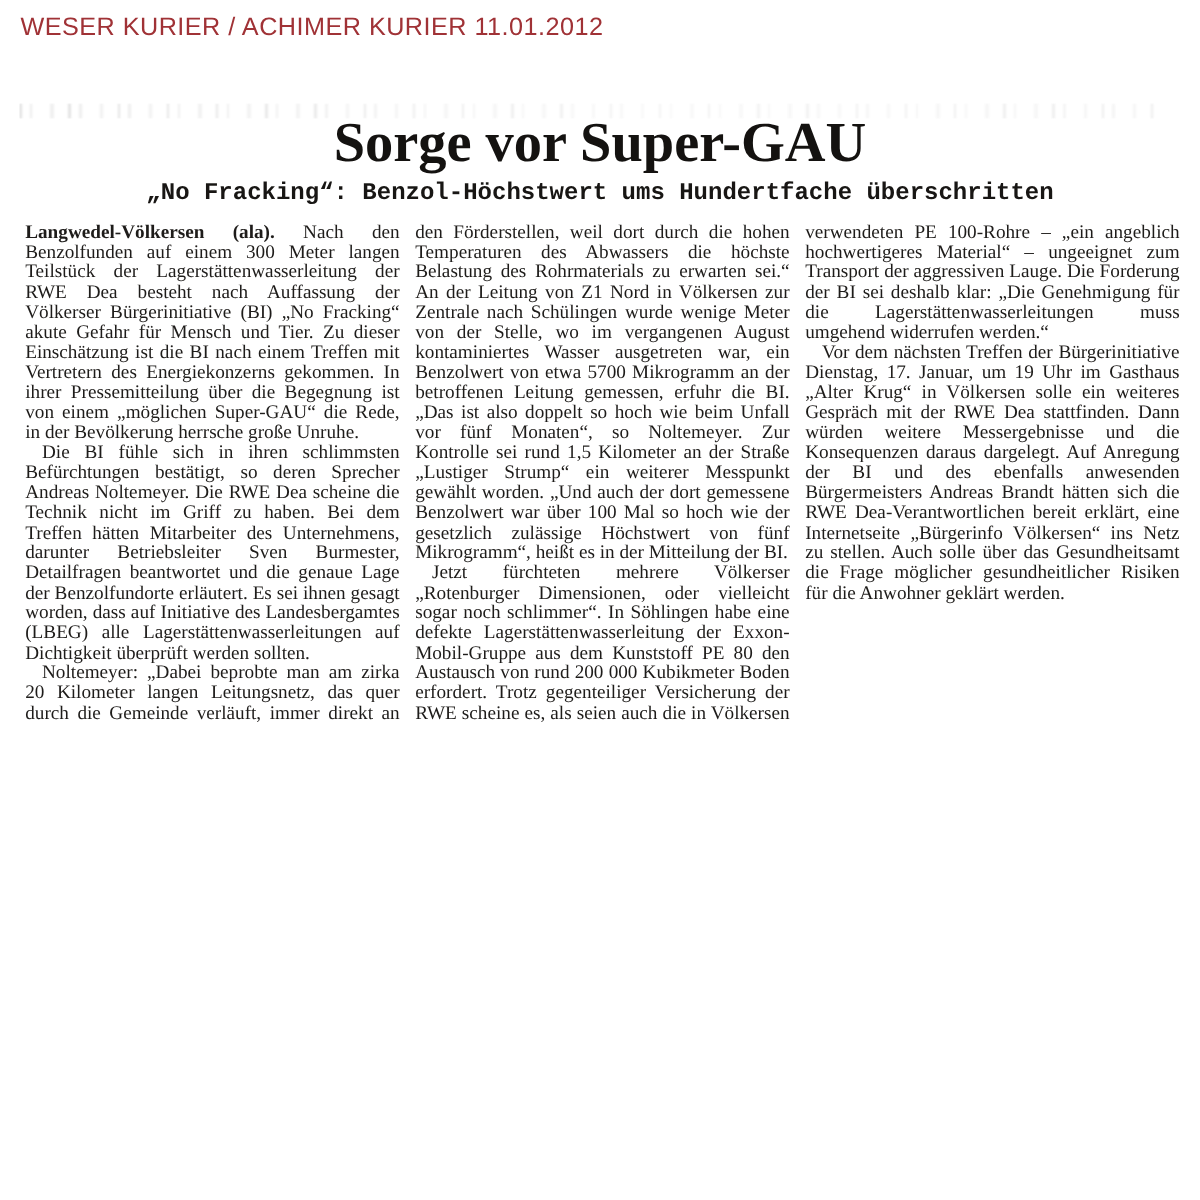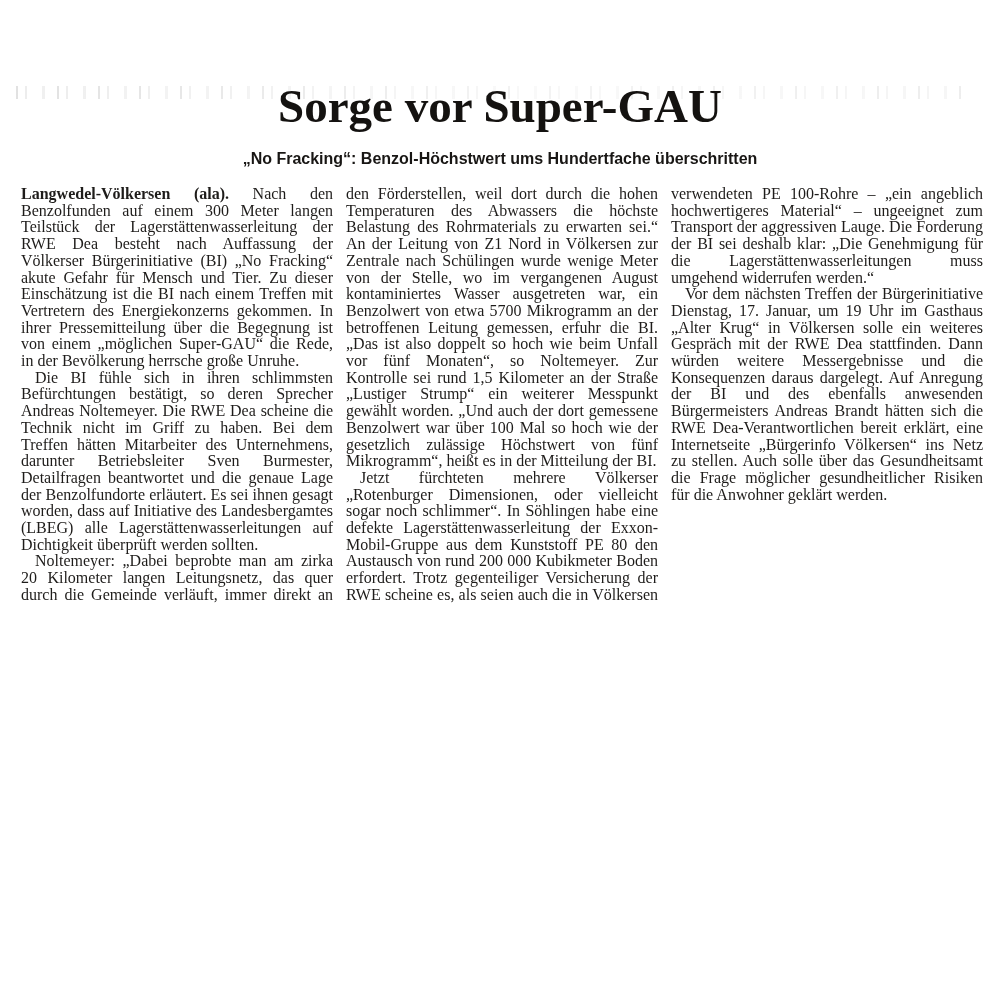--- a/index.html
+++ b/index.html
@@ -23,32 +23,32 @@
     background:repeating-linear-gradient(90deg,
       rgba(125,125,125,0.55) 0 2px, rgba(0,0,0,0) 2px 9px,
       rgba(145,145,145,0.40) 9px 11px, rgba(0,0,0,0) 11px 26px,
       rgba(130,130,130,0.30) 26px 29px, rgba(0,0,0,0) 29px 41px);
     -webkit-mask-image:linear-gradient(90deg, rgba(0,0,0,.9), rgba(0,0,0,.35) 55%, rgba(0,0,0,.55));
     mask-image:linear-gradient(90deg, rgba(0,0,0,.9), rgba(0,0,0,.35) 55%, rgba(0,0,0,.55));
     filter:blur(0.7px); opacity:0.45;
   }
 
   .headline {
-    position:absolute; left:0; top:82px; width:1000px;
+    position:absolute; left:0; top:95px; width:1000px;
     text-align:center;
     font-family:"Liberation Serif", serif;
     font-size:47px; line-height:1.05; font-weight:700;
     color:#141210; margin:0;
   }
 
   .subheadline {
     position:absolute; left:0; top:150px; width:1000px;
     text-align:center;
-    font-family:Liberation Sans, sans-serif;
-    font-size:16px; font-weight:700;
+    font-family:Liberation Mono, monospace;
+    font-size:20px; font-weight:700;
     color:#181614; margin:0;
   }
 
   .article {
     position:absolute; left:21px; top:186px; width:962px; height:420px;
     column-count:3; column-gap:13px; column-fill:auto;
     font-family:"Liberation Serif", serif;
     font-size:16px; line-height:16.7px;
     text-align:justify; text-justify:inter-word;
     hyphens:auto; -webkit-hyphens:auto;
@@ -56,20 +56,21 @@
   }
   .article p { margin:0; }
   .article p + p { text-indent:14px; }
   .article .dateline { font-weight:700; }
 </style>
 </head>
 <body>
 
 <div class="page">
 
+  <div class="masthead" style="color: rgb(160, 50, 54);">WESER KURIER / ACHIMER KURIER 11.01.2012</div>
 
   <div class="artifact-band"></div>
 
   <h1 class="headline">Sorge vor Super-GAU</h1>
 
   <h2 class="subheadline">„No Fracking“: Benzol-Höchstwert ums Hundertfache überschritten</h2>
 
   <div class="article" style="color: rgb(30, 28, 26);">
     <p><span class="dateline">Langwedel-Völkersen (ala).</span> <span>Nach den Benzolfunden auf einem 300 Meter langen Teilstück der Lagerstättenwasserleitung der RWE Dea besteht nach Auffassung der Völkerser Bürgerinitiative (BI) „No Fracking“ akute Gefahr für Mensch und Tier. Zu dieser Einschätzung ist die BI nach einem Treffen mit Vertretern des Energiekonzerns gekommen. In ihrer Pressemitteilung über die Begegnung ist von einem „möglichen Super-GAU“ die Rede, in der Bevölkerung herrsche große Unruhe.</span></p>
     <p>Die BI fühle sich in ihren schlimmsten Befürchtungen bestätigt, so deren Sprecher Andreas Noltemeyer. Die RWE Dea scheine die Technik nicht im Griff zu haben. Bei dem Treffen hätten Mitarbeiter des Unternehmens, darunter Betriebsleiter Sven Burmester, Detailfragen beantwortet und die genaue Lage der Benzolfundorte erläutert. Es sei ihnen gesagt worden, dass auf Initiative des Landesbergamtes (LBEG) alle Lagerstättenwasserleitungen auf Dichtigkeit überprüft werden sollten.</p>

